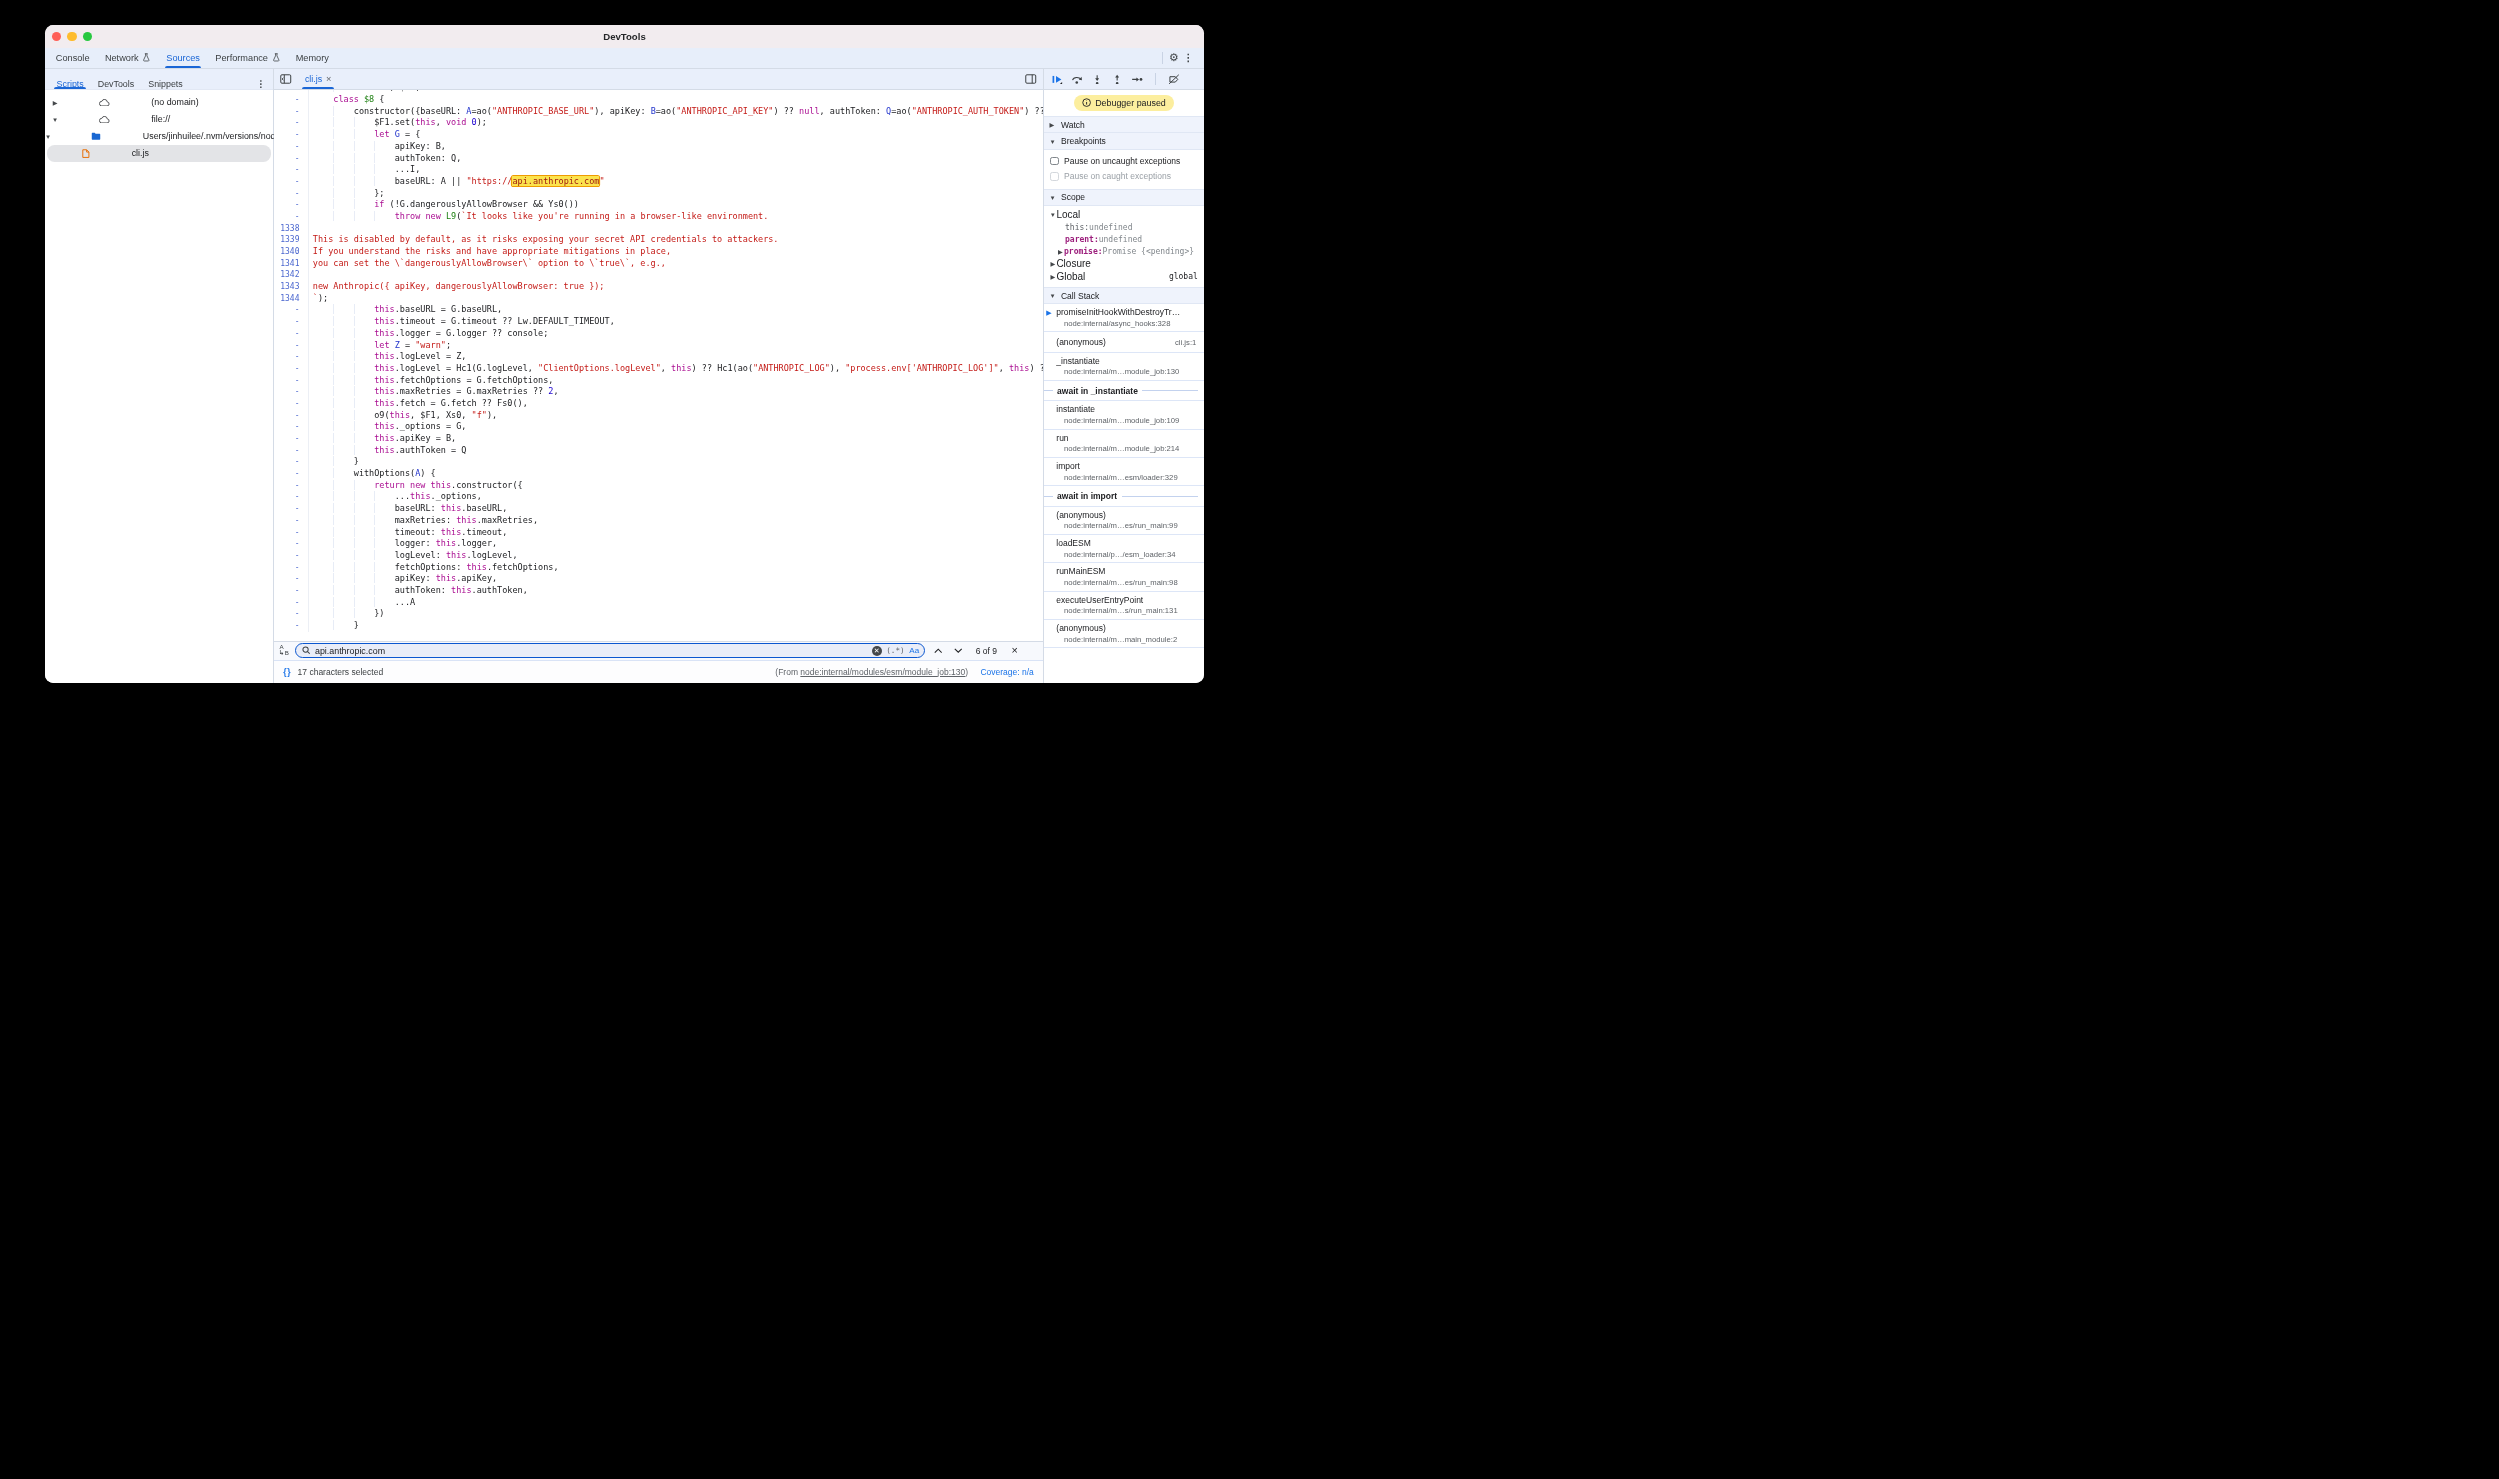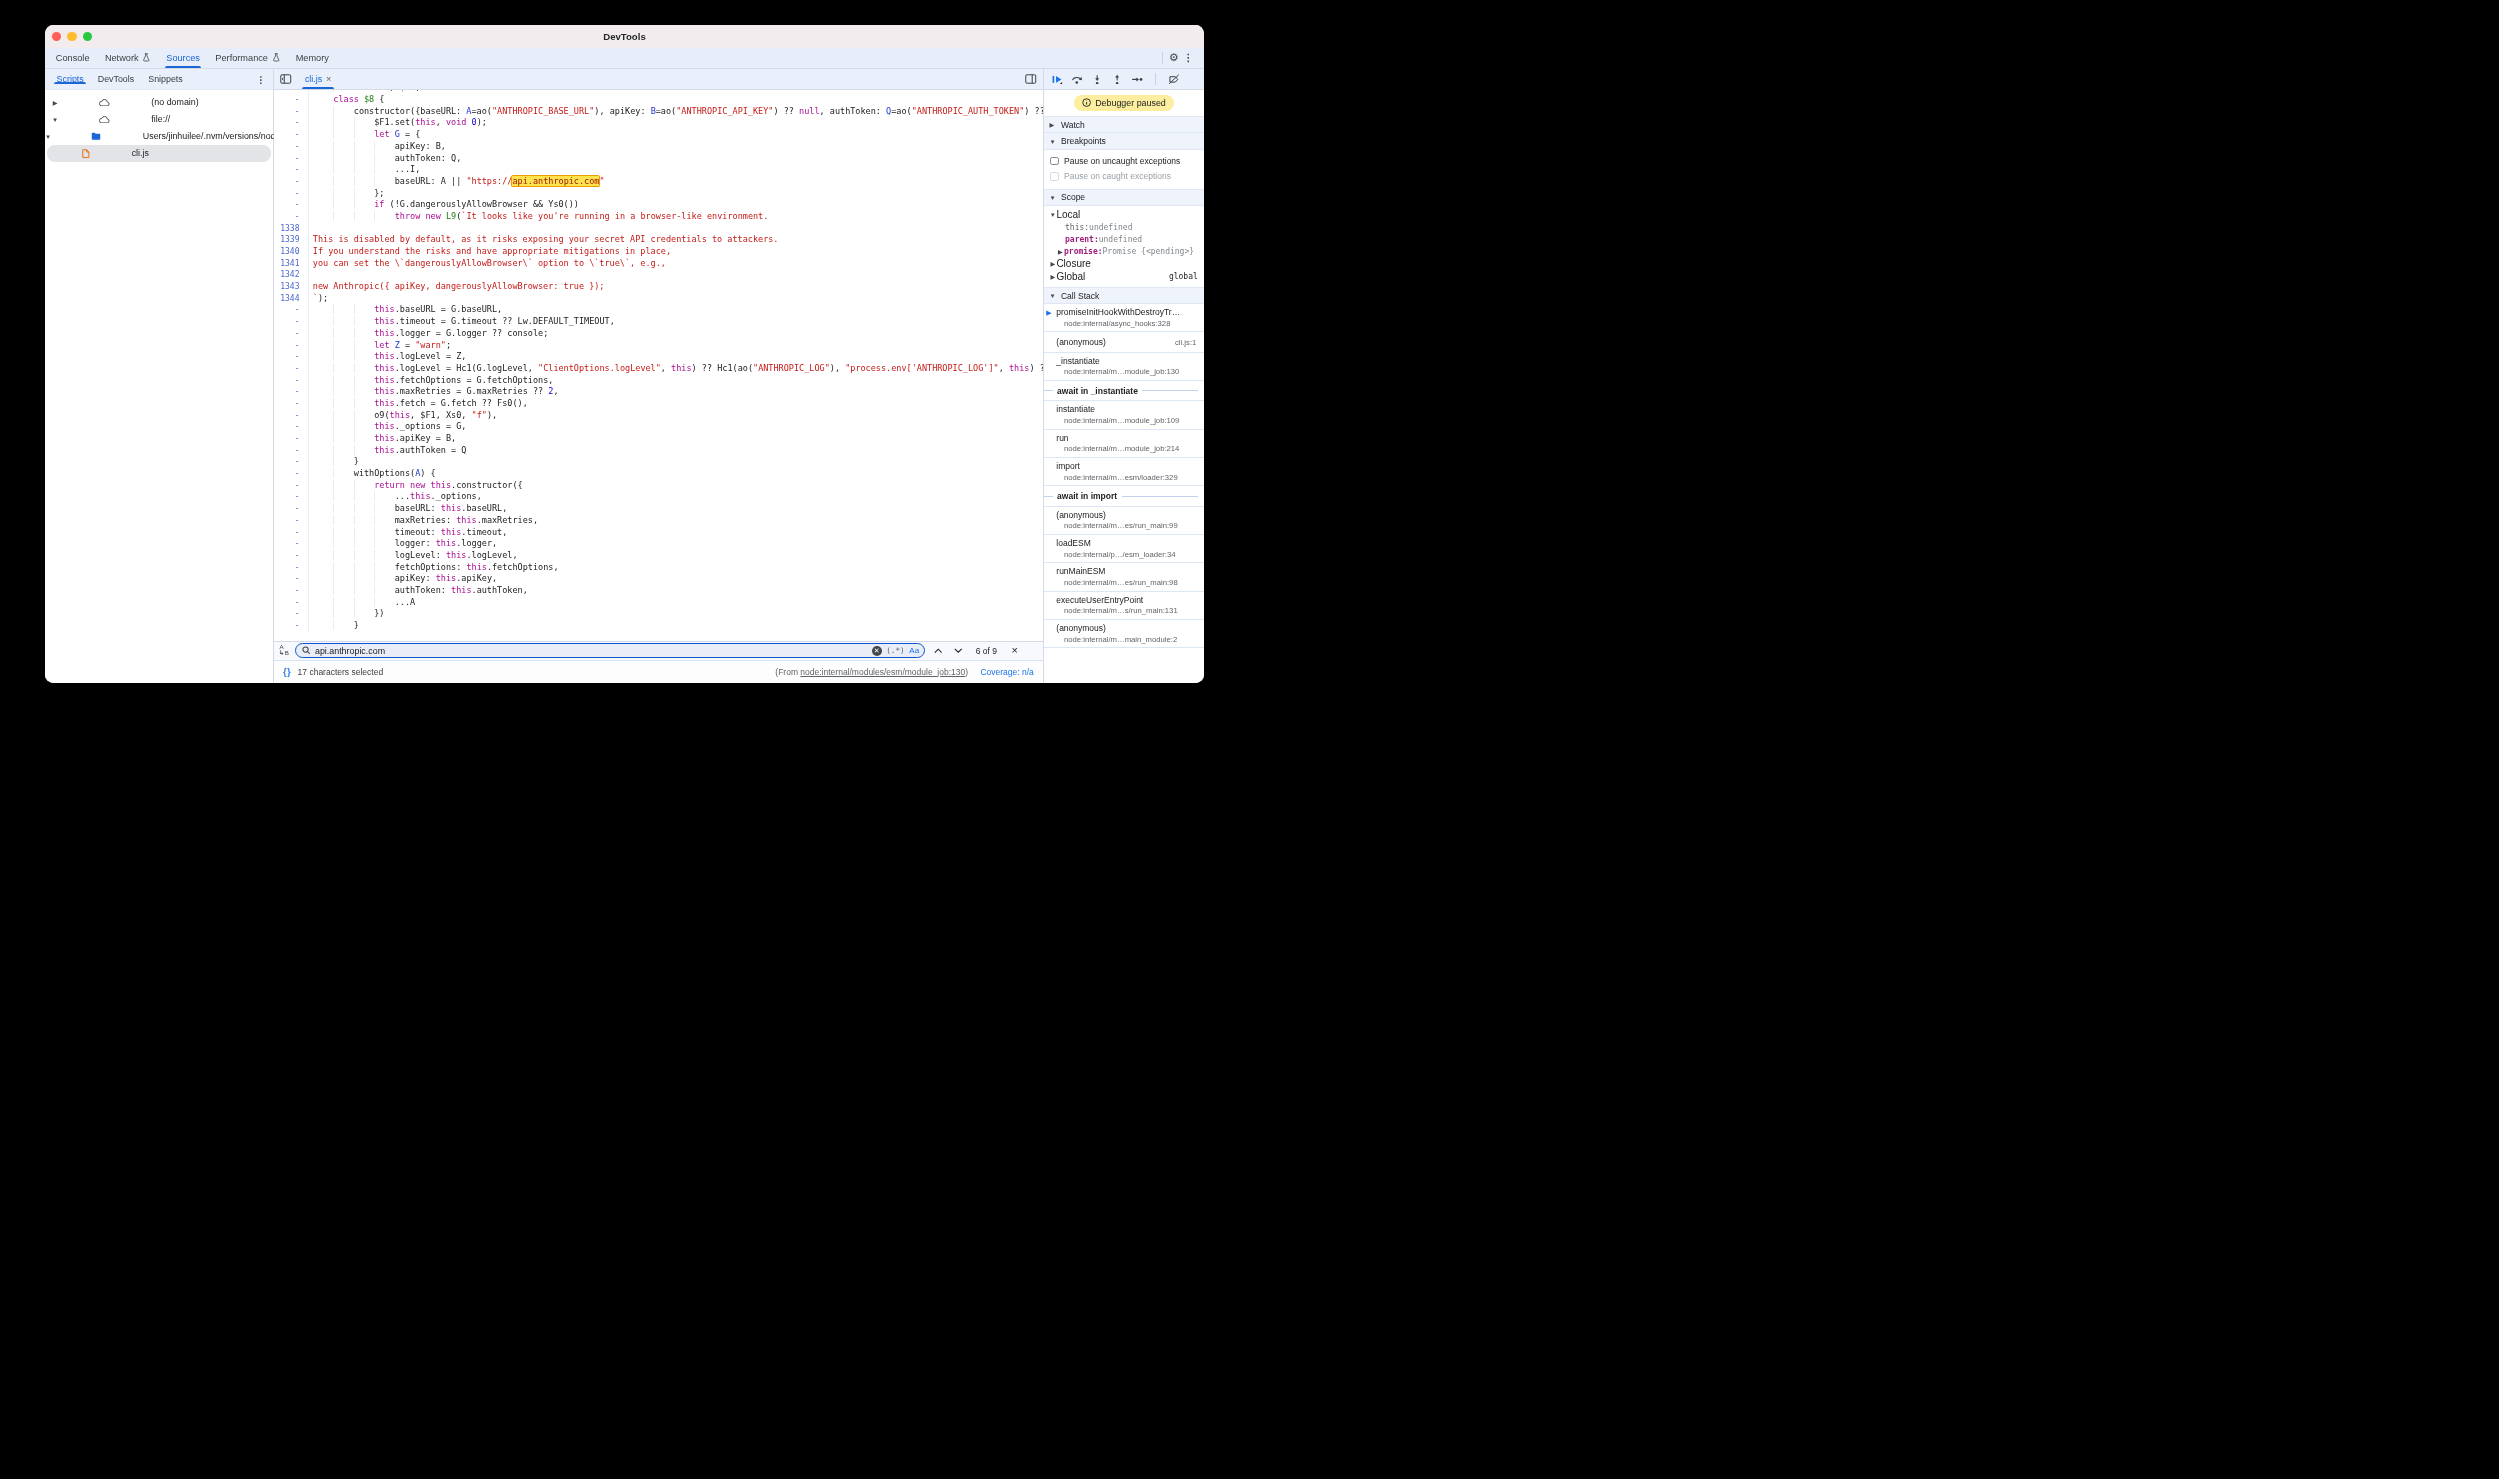--- a/index.html
+++ b/index.html
@@ -21,21 +21,21 @@
   .mtab.active::after { content:""; position:absolute; left:6.2px; right:6.2px; bottom:0; height:2.3px; background:#1a66d6; border-radius:2.3px 2.3px 0 0; }
   .flask { width:8.5px; height:9.2px; }
   .tab-right { margin-left:auto; display:flex; align-items:center; padding-right:6.2px; }
   .vsep { width:0.8px; height:11.5px; background:#c9d3e4; margin:0 6.2px; }
   .gear { font-size:10.8px; color:#3c4043; line-height:1; }
   .kebab { font-size:10px; color:#3c4043; font-weight:bold; padding:0 4.6px; letter-spacing:0; }
   
   .content { flex:1; display:flex; min-height:0; }
   
   .sidebar { width:229px; flex:0 0 229px; border-right:0.8px solid #d4dbe6; display:flex; flex-direction:column; background:#fff; }
-  .side-tabs { height:21px; flex:0 0 21px; background:#e9effb; display:flex; align-items:center; padding-left:4.6px; border-bottom:0.8px solid #e2e8f4; }
+  .side-tabs { height:21px; flex:0 0 21px; background:#e9effb; display:flex; align-items:flex-end; padding-left:4.6px; border-bottom:0.8px solid #e2e8f4; }
   .stab { padding:0 7px; font-size:8.9px; color:#3c4043; display:flex; align-items:center; position:relative; }
   .stab.active { color:#1a66d6; }
   .stab.active::after { content:""; position:absolute; left:4.6px; right:4.6px; bottom:0; height:2.3px; background:#1a66d6; border-radius:2.3px 2.3px 0 0; }
   .side-kebab { margin-left:auto; padding:0 7.7px; display:flex; align-items:center; font-size:9.2px; color:#3c4043; font-weight:bold; }
   .tree { padding-top:3.8px; }
   .trow { height:17px; display:flex; align-items:center; font-size:8.9px; color:#202124; white-space:nowrap;gap:37px; }
   .trow .tri { width:7.7px; text-align:center; font-size:6.2px; color:#45484b; }
   .trow .ticon { display:flex; align-items:center; margin:0 4.6px 0 3.1px; }
   .trow.sel { background:#e3e4e7; border-radius:7.7px; margin:0 2.3px; }
   .ind0 { padding-left:6.2px; } .ind1 { padding-left:0; } .ind2 { padding-left:32px; }

